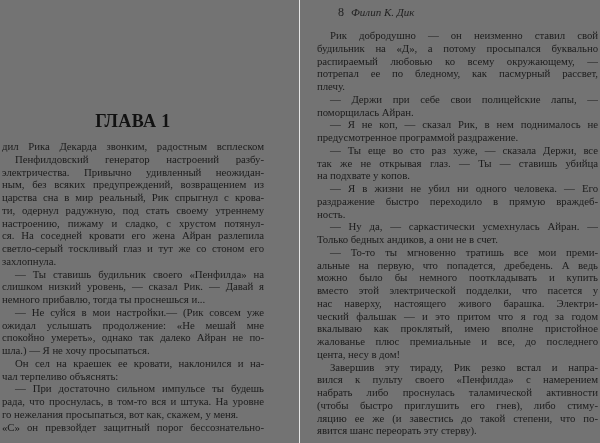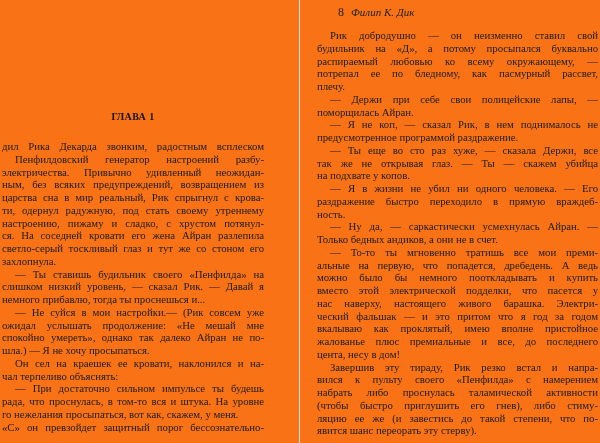--- a/index.html
+++ b/index.html
@@ -4,21 +4,21 @@
 <style>
   html, body { margin: 0; padding: 0; }
   body {
     width: 600px; height: 443px;
     background: #ffffff;
     font-family: "Liberation Serif", serif;
   }
   .spread {
     position: relative;
     width: 600px; height: 443px;
-    background: #f97316;
+    background: #737373;
     color: #1c1c1c;
     overflow: hidden;
   }
   .page-divider {
     position: absolute;
     left: 299px; top: 0;
     width: 1px; height: 443px;
     background: #e5e5e5;
   }
   .running-header {
@@ -35,21 +35,21 @@
   .running-header .author {
     font-style: italic;
     font-size: 11px;
   }
   .chapter-title {
     position: absolute;
     left: 2px; top: 111px;
     width: 262px;
     margin: 0;
     text-align: center;
-    font-size: 10px;
+    font-size: 18px;
     font-weight: bold;
     letter-spacing: 0.4px;
     color: #111111;
   }
   .col {
     position: absolute;
     font-size: 10.8px;
     line-height: 12.75px;
     letter-spacing: -0.05px;
   }
@@ -107,21 +107,21 @@
       <div class="line first">Рик добродушно — он неизменно ставил свой</div>
       <div class="line">будильник на «Д», а потому просыпался буквально</div>
       <div class="line">распираемый любовью ко всему окружающему, —</div>
       <div class="line">потрепал ее по бледному, как пасмурный рассвет,</div>
       <div class="line last">плечу.</div>
       <div class="line first">— Держи при себе свои полицейские лапы, —</div>
       <div class="line last">поморщилась Айран.</div>
       <div class="line first">— Я не коп, — сказал Рик, в нем поднималось не</div>
       <div class="line last">предусмотренное программой раздражение.</div>
       <div class="line first">— Ты еще во сто раз хуже, — сказала Держи, все</div>
-      <div class="line">так же не открывая глаз. — Ты — скажем убийца</div>
+      <div class="line">так же не открывая глаз. — Ты — ставишь убийца</div>
       <div class="line last">на подхвате у копов.</div>
       <div class="line first">— Я в жизни не убил ни одного человека. — Его</div>
       <div class="line">раздражение быстро переходило в прямую враждеб-</div>
       <div class="line last">ность.</div>
       <div class="line first">— Ну да, — саркастически усмехнулась Айран. —</div>
       <div class="line last">Только бедных андиков, а они не в счет.</div>
       <div class="line first">— То-то ты мгновенно тратишь все мои преми-</div>
       <div class="line">альные на первую, что попадется, дребедень. А ведь</div>
       <div class="line">можно было бы немного пооткладывать и купить</div>
       <div class="line">вместо этой электрической подделки, что пасется у</div>

